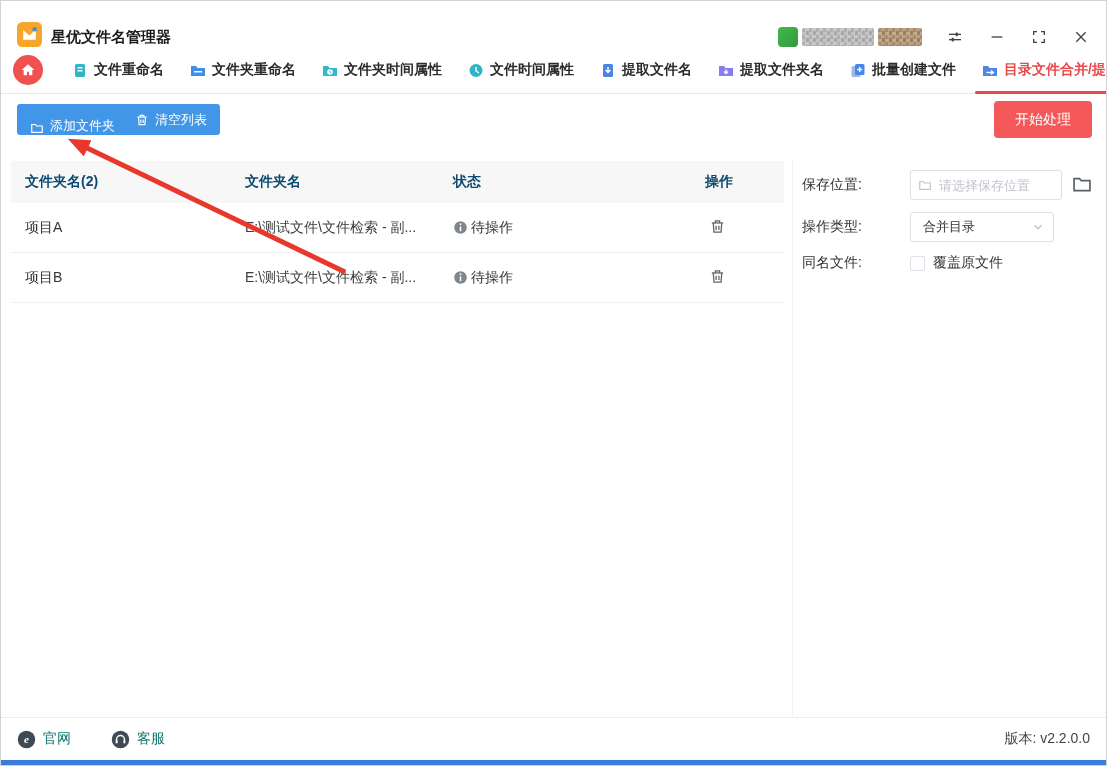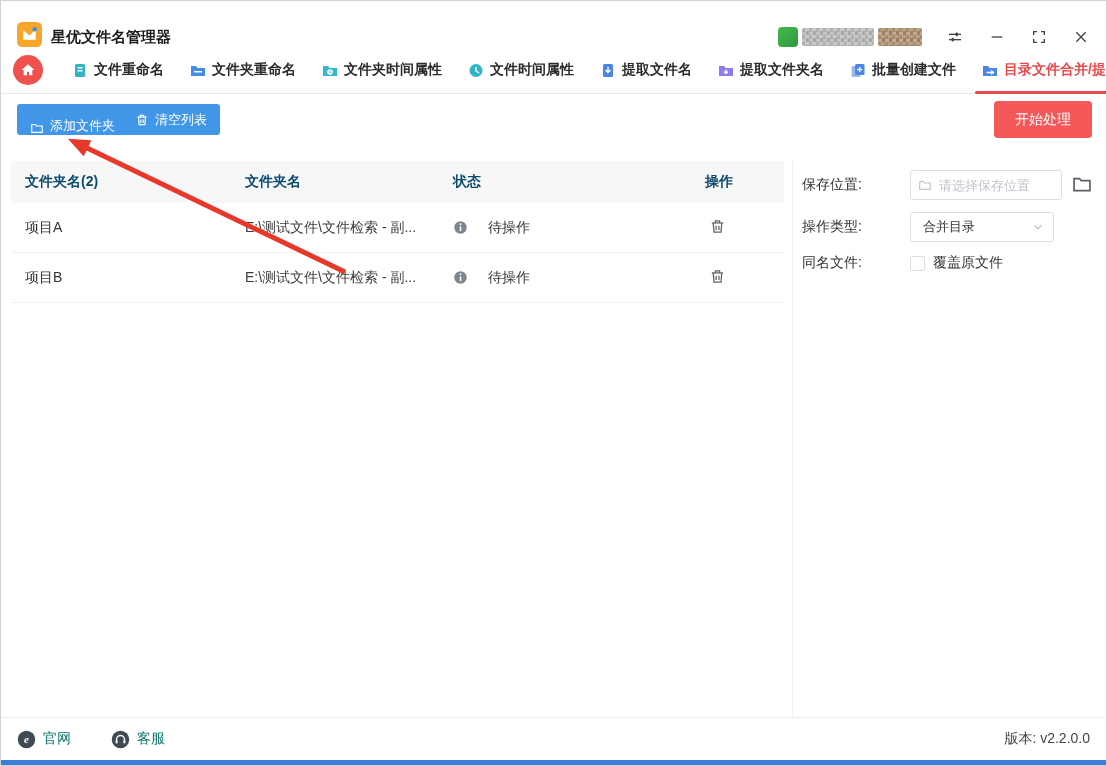--- a/index.html
+++ b/index.html
@@ -53,21 +53,21 @@
   .btn-start { position:absolute; right:14px; top:6px; height:37px; width:98px;
     background:#f45859; color:#fff; border:none; border-radius:4px; font-size:14px;
     cursor:pointer; font-family:inherit; }
 
   
   .table { position:absolute; left:10px; top:160px; width:773px; background:#fff; }
   .trow { display:grid; grid-template-columns: 220px 208px 252px 1fr; align-items:center;
     padding-left:14px; font-size:14px; color:#333; }
   .trow.head { height:42px; background:#f7f7f8; font-weight:bold; color:#0c4a6e; }
   .trow.body { height:50px; border-bottom:1px solid #f0f0f0; }
-  .cell-status { display:flex; align-items:center; gap:20px; }
+  .cell-status { display:flex; align-items:center; gap:3px; }
   .cell-status svg { width:15px; height:15px; }
   .del-btn { background:none; border:none; cursor:pointer; color:#5f6368; padding:2px; width:24px; justify-self:start; }
   .del-btn svg { width:17px; height:17px; }
   .cell-path { color:#3c3c3c; white-space:nowrap; overflow:hidden; }
 
   
   .right-panel { position:absolute; left:791px; top:160px; bottom:48px; right:0;
     border-left:1px solid #f1f1f3; background:#fff; padding:9px 0 0 9px; }
   .p-row { display:flex; align-items:center; margin-bottom:12px; }
   .p-label { width:108px; font-size:14px; color:#333; flex:0 0 auto; }

